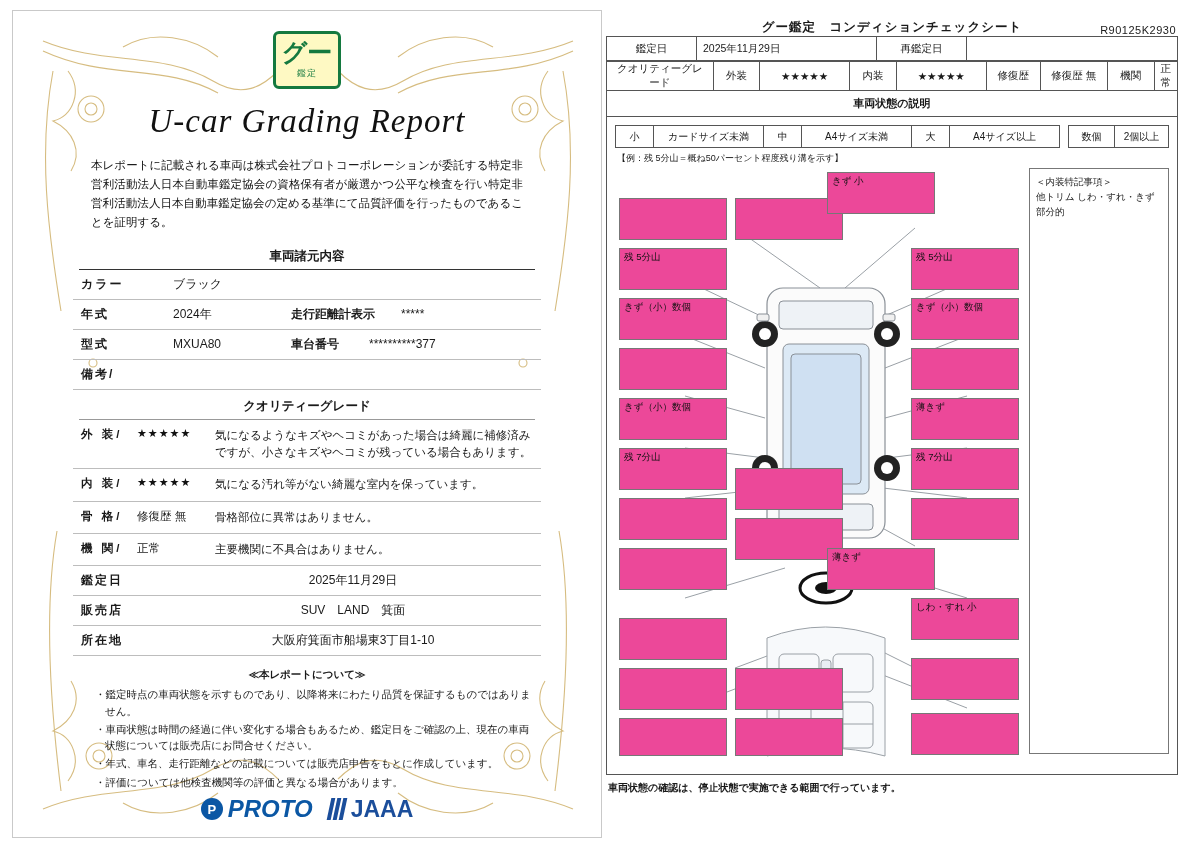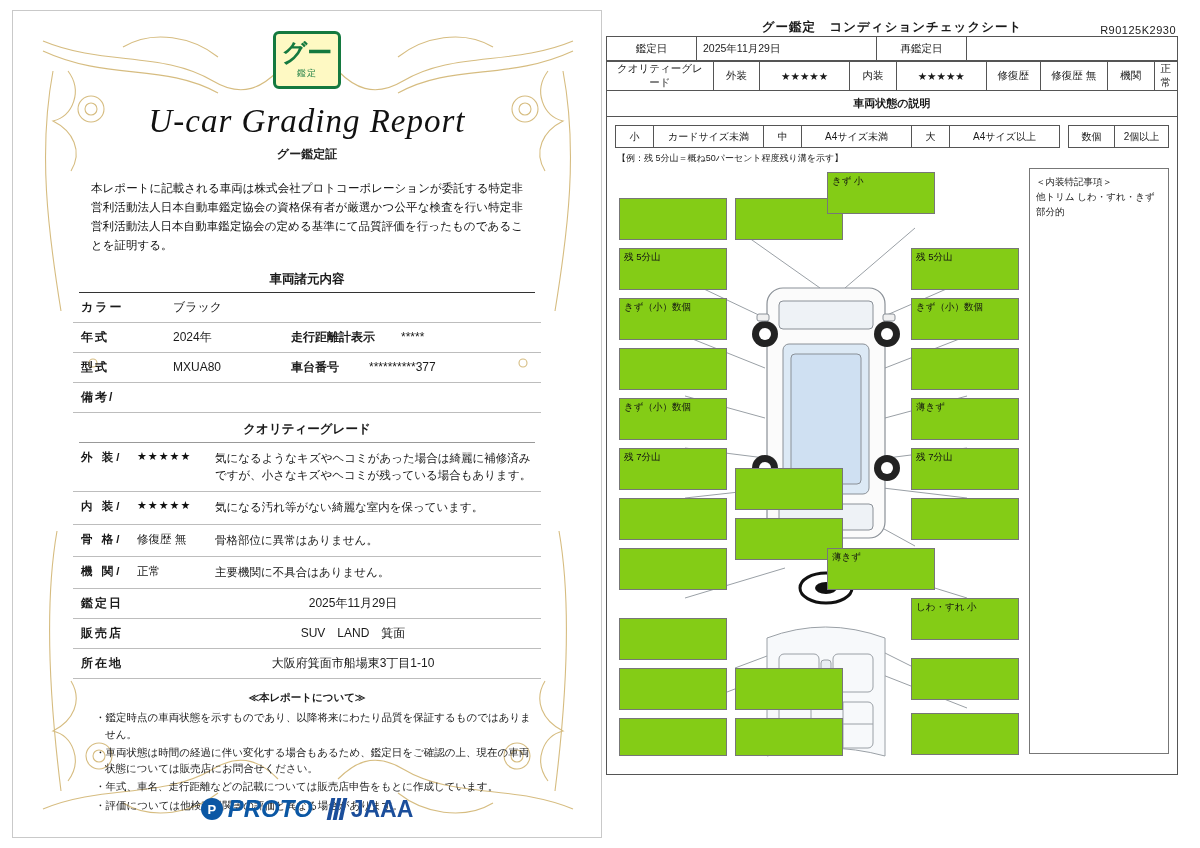--- a/index.html
+++ b/index.html
@@ -107,21 +107,21 @@
   .boxwrap { border:1px solid #555; border-top:none; }
   .bw-title { text-align:center; font-weight:bold; font-size:11px; padding:5px 0; border-bottom:1px solid #555;}
   .t2 { width:calc(100% - 16px); margin:8px 8px 0 8px;}
   .t2 td { border:1px solid #555; height:22px; font-size:10px; text-align:center; padding:0 4px;}
   .tire-note { font-size:9px; padding:4px 10px 2px 10px; line-height:1.5;}
   .diagram {
     position:relative; height:600px; margin:0 8px 6px 8px;
     border:0;
   }
   .dbox {
-    position:absolute; border:1px solid #777; background:#84cc16;
+    position:absolute; border:1px solid #777; background:#ec4899;
     font-size:9.5px; padding:2px 4px; color:#111;
   }
   .note-panel {
     position:absolute; right:0; top:0; width:140px; height:586px;
     border:1px solid #777; background:#fff; font-size:9.5px; padding:5px 6px; line-height:1.6;
   }
   .footer-note { font-size:10px; font-weight:bold; padding-left:2px; }
   svg { display:block; }
 </style>
 </head>
@@ -164,21 +164,20 @@
       </g>
     </svg>
 
     <div class="left-inner">
       <div class="logo-badge">
         <div class="g">グー</div>
         <div class="k">鑑定</div>
       </div>
 
       <div class="title">U-car Grading Report</div>
-      <div class="subtitle">グー鑑定証</div>
       <div class="intro">本レポートに記載される車両は株式会社プロトコーポレーションが委託する特定非営利活動法人日本自動車鑑定協会の資格保有者が厳選かつ公平な検査を行い特定非営利活動法人日本自動車鑑定協会の定める基準にて品質評価を行ったものであることを証明する。</div>
 
       <div class="sec-title">車両諸元内容</div>
       <div class="rule"></div>
 
       <div class="row">
         <div class="lbl">カラー</div>
         <div class="val">ブラック</div>
       </div>
       <div class="row">
@@ -421,15 +420,16 @@
         <div class="dbox" style="left:296px;top:490px; width:108px;height:42px;"></div>
         <div class="dbox" style="left:296px;top:545px; width:108px;height:42px;"></div>
 
         <div class="note-panel">
           <div>＜内装特記事項＞</div>
           <div>他トリム しわ・すれ・きず 部分的</div>
         </div>
       </div>
     </div>
 
+    <div class="footer-note" style="margin-top:6px">車両状態の確認は、停止状態で実施できる範囲で行っています。</div>
   </div>
 
 </div>
 
 </body></html>

